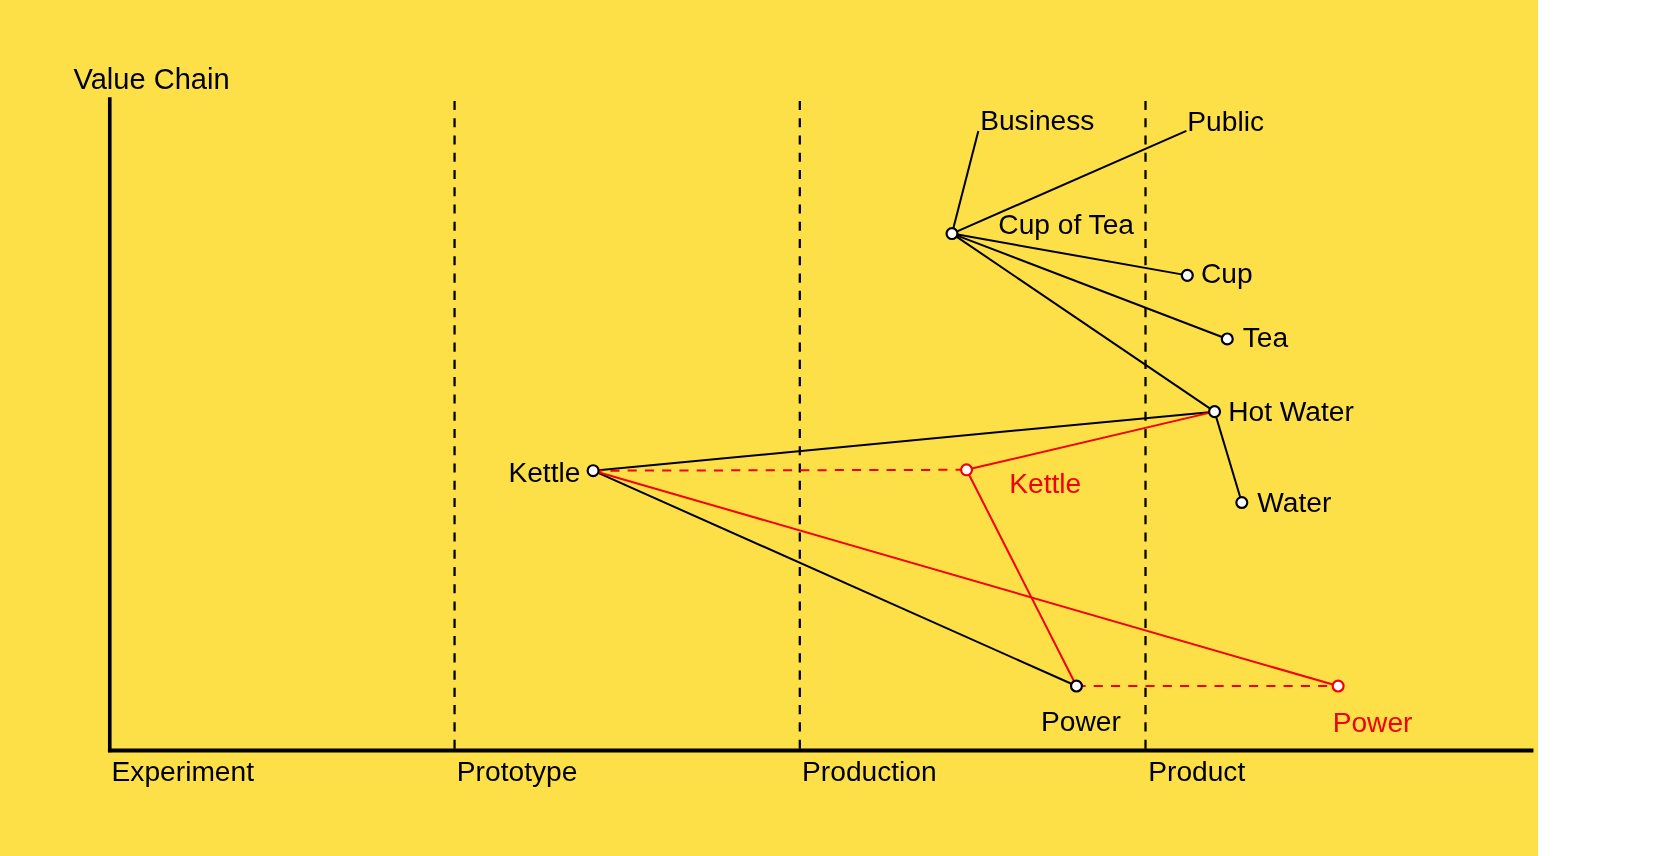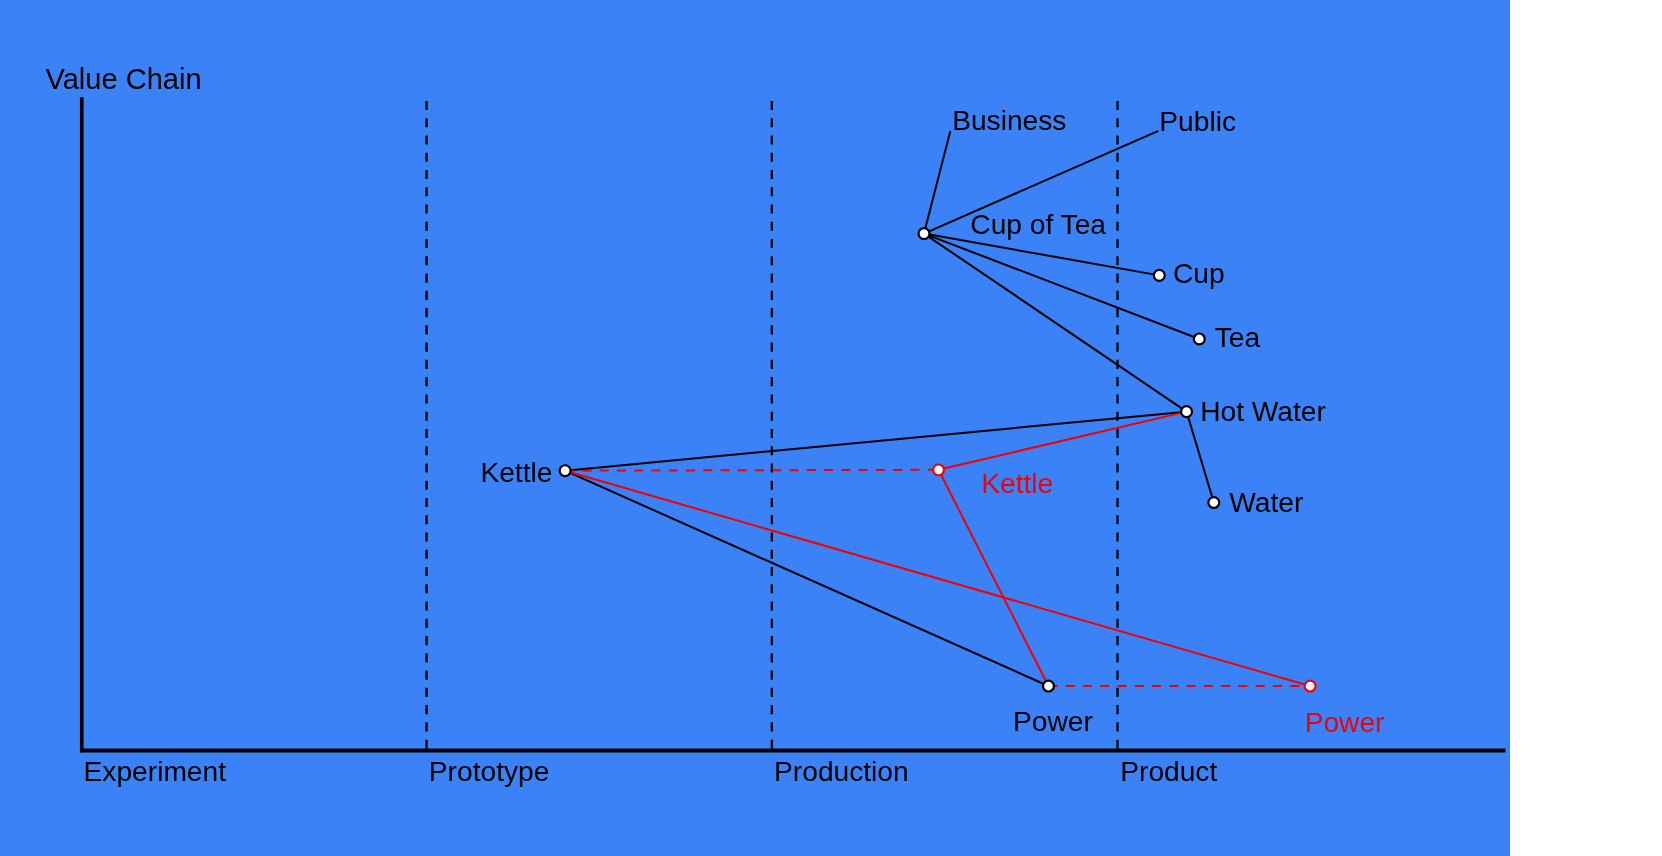--- a/index.html
+++ b/index.html
@@ -5,22 +5,23 @@
 <style>
   html, body {
     margin: 0;
     padding: 0;
     background: #ffffff;
   }
   .stage {
     position: relative;
     width: 1510px;
     height: 856px;
-    background: #3b82f6;
+    background: #fde047;
     overflow: hidden;
+    padding-left: 28px;
   }
   svg {
     display: block;
     width: 100%;
     height: 100%;
   }
   text {
     font-family: "Liberation Sans", sans-serif;
   }
 </style>

